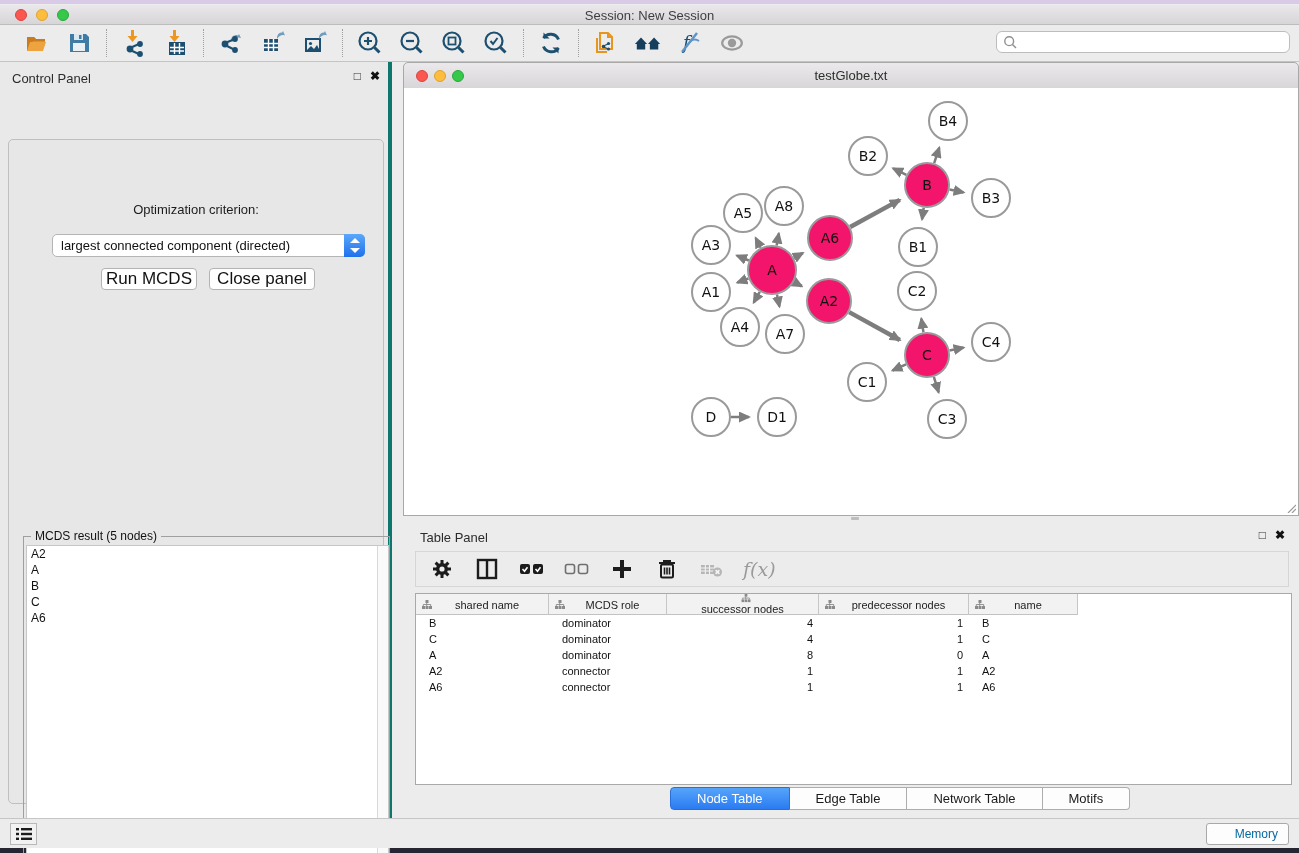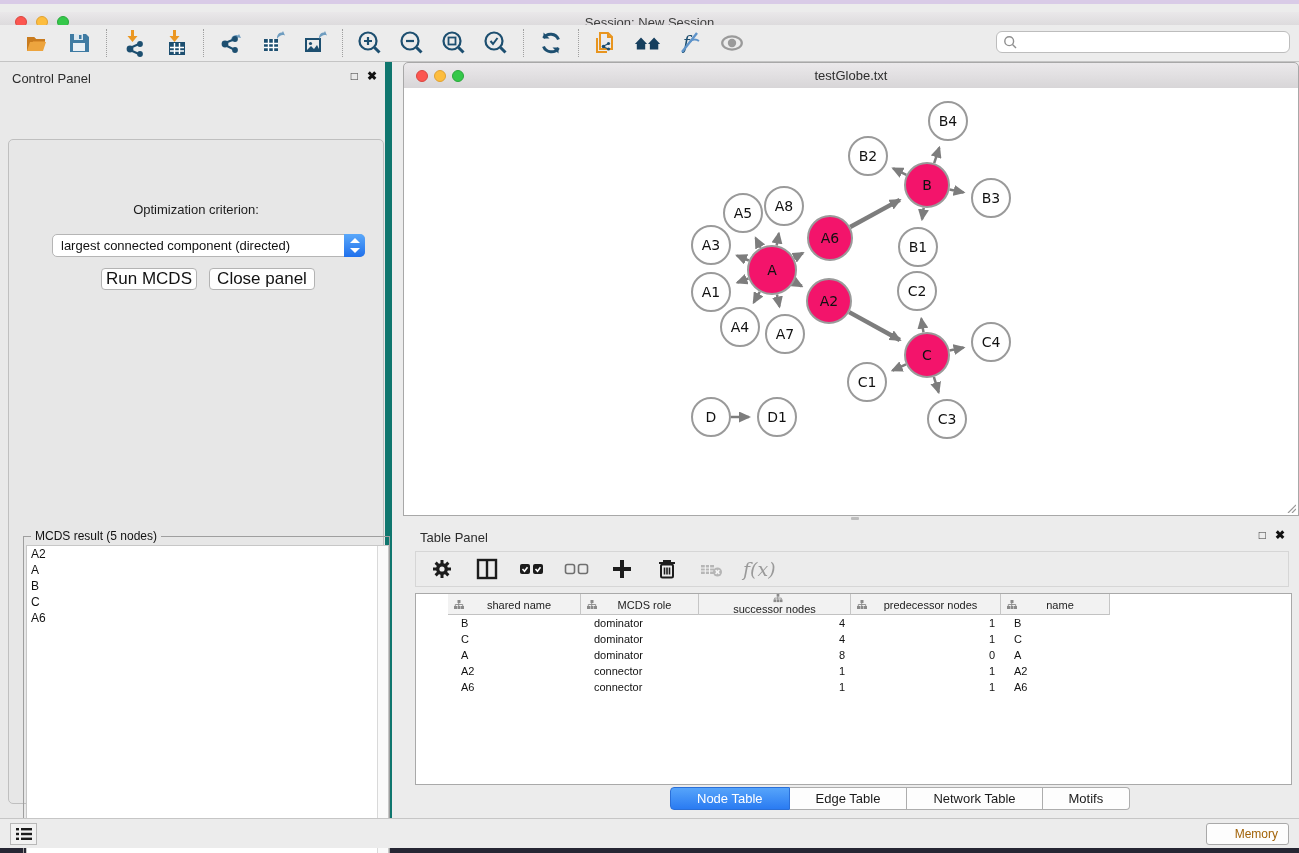--- a/index.html
+++ b/index.html
@@ -5,34 +5,34 @@
   * { margin:0; padding:0; box-sizing:border-box; }
   html,body { width:1299px; height:853px; }
   body { font-family:"Liberation Sans", sans-serif; background:#ececec; position:relative; overflow:hidden; }
   .abs { position:absolute; }
 
   
   #desktop-top { left:0; top:0; width:1299px; height:4px; background:#d9cbe7; }
   #desktop-bottom { left:0; top:848px; width:1299px; height:5px; background:#262633; }
 
   
-  #titlebar { left:0; top:12px; width:1299px; height:20px; background:linear-gradient(#eae8ea,#d7d5d7); border-bottom:1px solid #bcbcbc; }
+  #titlebar { left:0; top:5px; width:1299px; height:20px; background:linear-gradient(#eae8ea,#d7d5d7); border-bottom:1px solid #bcbcbc; }
   .traffic { width:12px; height:12px; border-radius:50%; position:absolute; top:4px; }
   #win-title { width:100%; text-align:center; font-size:13px; color:#3f3f3f; line-height:21px; }
 
   
   #toolbar { left:0; top:25px; width:1299px; height:37px; background:#ececec; border-bottom:1px solid #c4c4c4; display:flex; align-items:center; padding-left:10px; }
   .tb-group { display:flex; align-items:center; gap:14px; padding:0 13px; }
   .tb-sep { width:1px; height:28px; border-left:1px dotted #9f9f9f; }
   .tb-icon { width:28px; height:28px; display:flex; align-items:center; justify-content:center; cursor:pointer; }
   #search-wrap { position:absolute; right:9px; top:6px; width:294px; height:22px; background:#fff; border:1px solid #bdbdbd; border-radius:6px; display:flex; align-items:center; padding-left:6px; }
   #search-input { border:none; outline:none; flex:1; height:18px; font-size:12px; background:transparent; }
 
   
-  #control-panel { left:0; top:62px; width:392px; height:756px; background:#e9e9e9; border-right:7px solid #0f766e; }
+  #control-panel { left:0; top:62px; width:392px; height:756px; background:#e9e9e9; border-right:4px solid #0f766e; }
   .panel-head { position:absolute; left:12px; top:9px; font-size:13px; color:#2c2c2c; }
   .panel-btns { position:absolute; right:8px; top:7px; display:flex; gap:9px; align-items:center; }
   .float-glyph { font-size:12px; color:#333; cursor:pointer; }
   .close-glyph { font-size:12px; font-weight:bold; color:#111; cursor:pointer; }
 
   .seg-bar { display:flex; position:absolute; }
   .seg { border:1px solid #adadad; border-left:none; background:#fdfdfd; color:#1a1a1a; font-size:13px; padding:3px 12px; line-height:15px; cursor:pointer; white-space:nowrap; }
   .seg:first-child { border-left:1px solid #adadad; border-radius:4px 0 0 4px; }
   .seg:last-child { border-radius:0 4px 4px 0; }
   .seg.active { background:linear-gradient(#56a4fa,#2a7bf2); border-color:#2a6fd8; color:#fff; }
@@ -64,38 +64,38 @@
   #net-svg { position:absolute; left:0; top:0; }
   .grip { position:absolute; right:2px; bottom:2px; width:10px; height:10px; }
 
   
   #h-splitter { left:403px; top:516px; width:896px; height:5px; background:#ececec; }
   #h-splitter .knob { position:absolute; left:448px; top:1px; width:8px; height:3px; background:#bdbdbd; border-radius:1px; }
 
   
   #table-panel { left:393px; top:521px; width:906px; height:297px; background:#ececec; }
   #tp-toolbar { position:absolute; left:22px; top:30px; width:874px; height:36px; background:#ececec; border:1px solid #d6d6d6; display:flex; align-items:center; gap:17px; padding-left:12px; }
-  #node-table { position:absolute; left:22px; top:72px; width:877px; height:192px; background:#fff; border:1px solid #a9a9a9; overflow:hidden;padding-left:32px; }
+  #node-table { position:absolute; left:22px; top:72px; width:877px; height:192px; background:#fff; border:1px solid #a9a9a9; overflow:hidden; }
   #table-header { display:flex; height:21px; border-bottom:1px solid #c2c2c2; width:662px; background:#f2f2f2; }
   .th { display:flex; align-items:center; border-right:1px solid #c6c6c6; height:21px; padding-left:6px; }
   .th .th-label { flex:1; text-align:center; font-size:11px; color:#222; padding-right:6px; }
   .tr { display:flex; height:16px; align-items:center; }
   .td { font-size:11px; color:#111; white-space:nowrap; overflow:hidden; }
   .td.left { text-align:left; padding-left:13px; }
   .td.right { text-align:right; padding-right:6px; }
 
   #tp-tabs { left:277px; top:266px; }
   #tp-tabs .seg { padding:3px 26px; }
 
   
   #status-bar { left:0; top:818px; width:1299px; height:30px; background:#ececec; border-top:1px solid #c6c6c6; }
   #list-btn { position:absolute; left:10px; top:4px; width:27px; height:22px; background:#f2f2f2; border:1px solid #b8b8b8; display:flex; align-items:center; justify-content:center; cursor:pointer; }
   #memory-btn { position:absolute; right:10px; top:4px; height:22px; background:#fdfdfd; border:1px solid #a9a9a9; border-radius:3px; display:flex; align-items:center; gap:6px; padding:0 10px; cursor:pointer; }
   #memory-dot { width:12px; height:12px; border-radius:50%; }
-  #memory-label { font-size:12px; color:#a16207; }
+  #memory-label { font-size:12px; color:#0369a1; }
 
   .icon-svg { display:block; }
   .disabled { opacity:.55; }
   #fx-glyph { font-family:"DejaVu Serif", serif; font-style:italic; font-size:19px; color:#9a9a9a; }
 </style>
 </head>
 <body>
 
 <div id="desktop-top" class="abs"></div>
 <div id="desktop-bottom" class="abs"></div>

